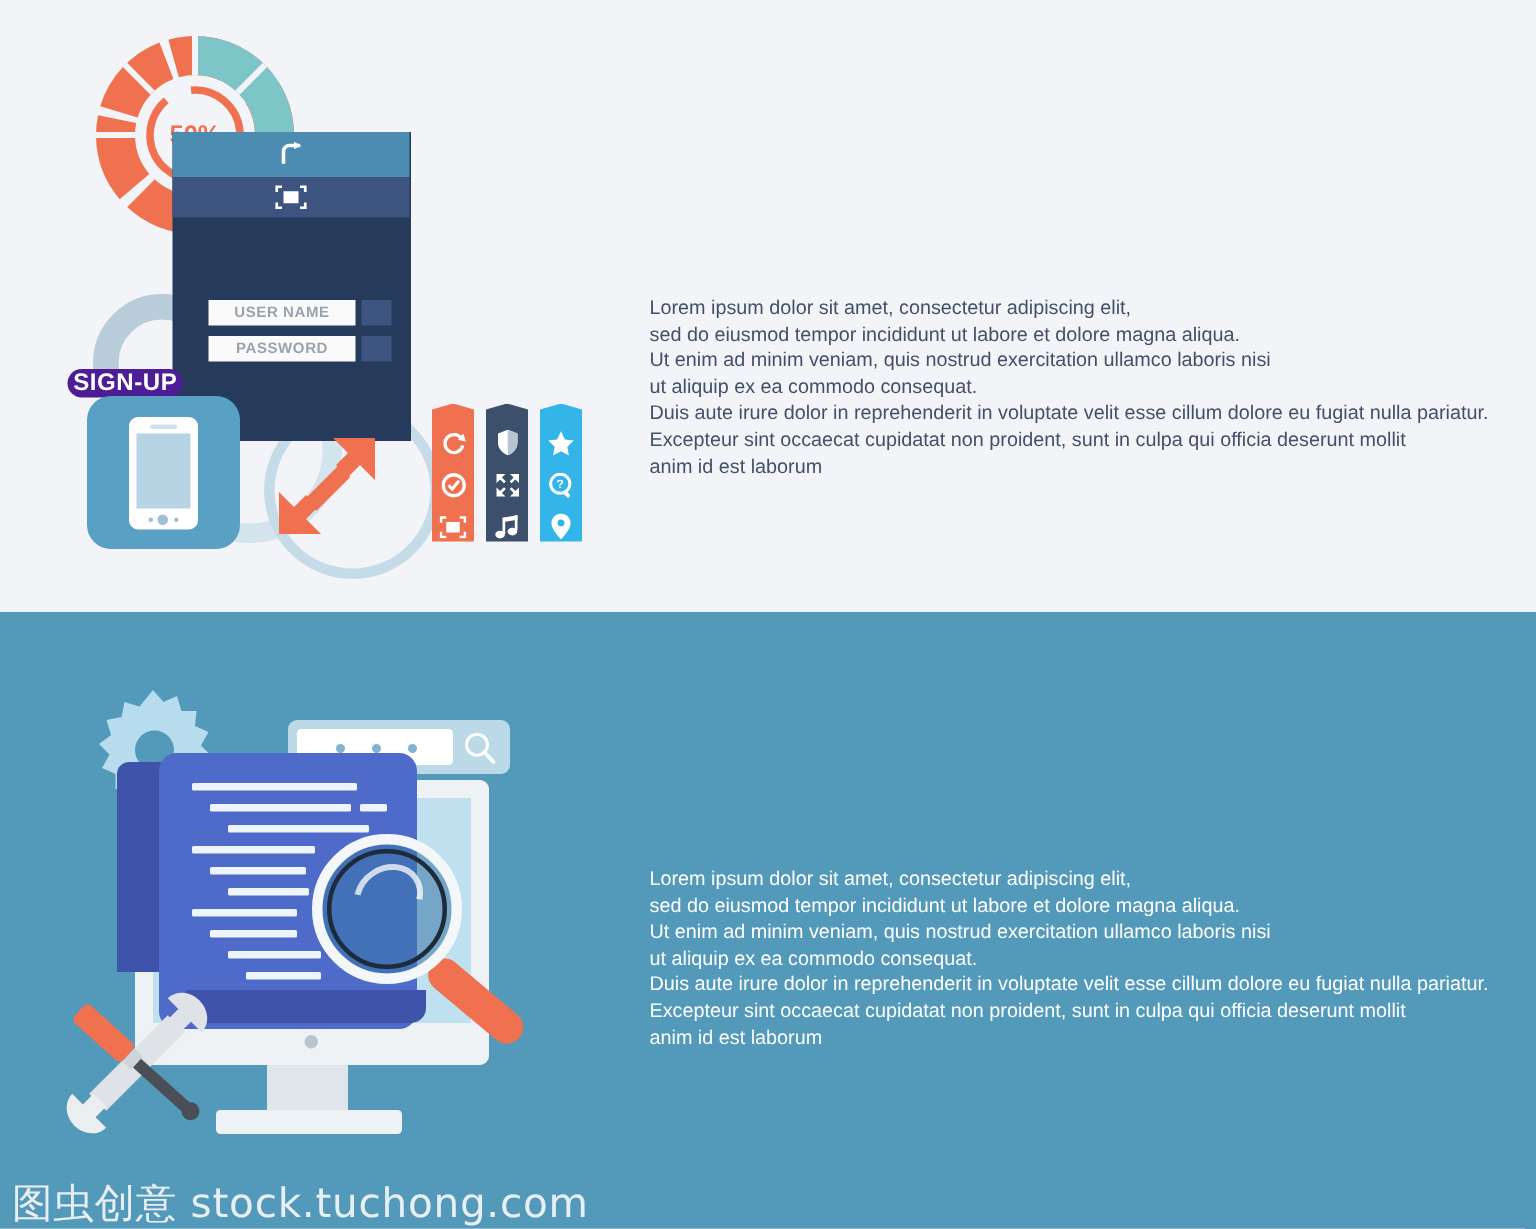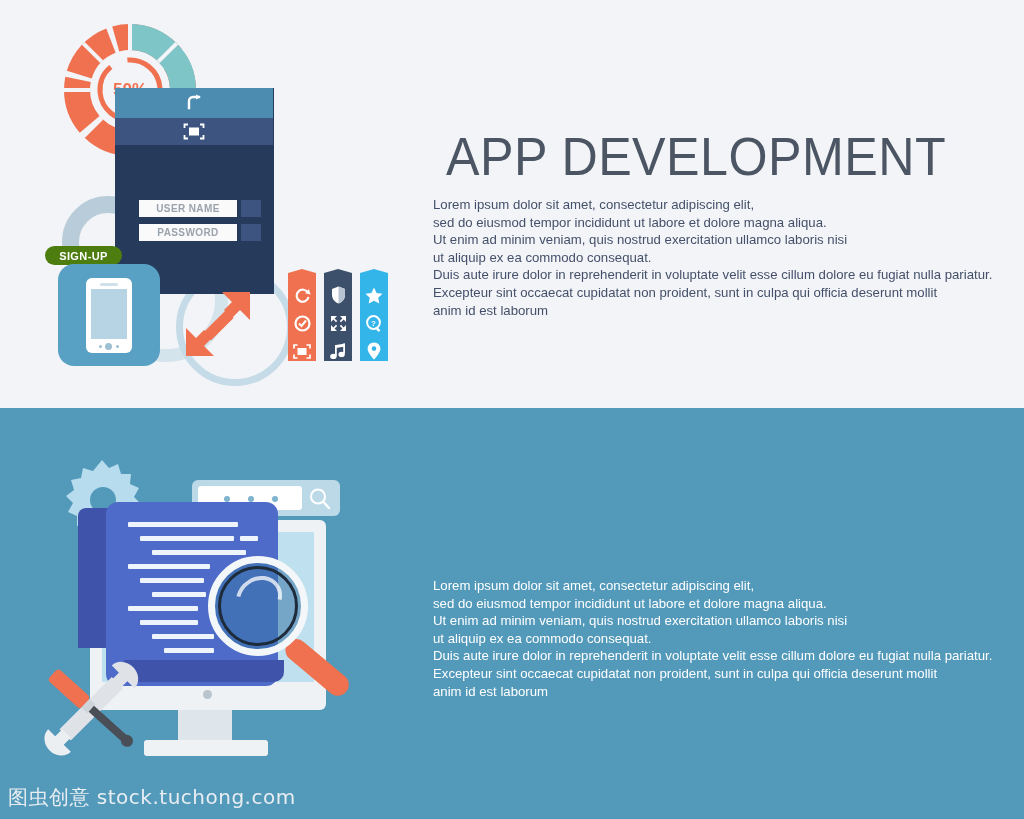--- a/index.html
+++ b/index.html
@@ -81,21 +81,21 @@
   .login-bar2{position:absolute;left:0;top:30px;width:158px;height:27px;background:#3d5480;}
   .login-icon{position:absolute;left:0;width:158px;text-align:center;color:#fff;}
   .field{
     position:absolute;left:24px;width:98px;height:17px;background:#fafafa;
     display:flex;align-items:center;justify-content:center;
     color:#9aa3ad;font-size:10px;font-weight:700;letter-spacing:.4px;
   }
   .field-box{position:absolute;left:126px;width:20px;height:17px;background:#3d5480;}
   .signup{
     position:absolute;left:45px;top:246px;width:77px;height:19px;border-radius:10px;
-    background:#4d7c0f;color:#fff;font-size:11px;font-weight:700;letter-spacing:.4px;
+    background:#4c1d95;color:#fff;font-size:16px;font-weight:700;letter-spacing:.4px;
     display:flex;align-items:center;justify-content:center;
   }
 
   
   .phone-tile{
     position:absolute;left:58px;top:264px;width:102px;height:102px;
     background:#58a1c4;border-radius:16px;
   }
   .phone{
     position:absolute;left:28px;top:14px;width:46px;height:75px;
@@ -168,21 +168,21 @@
   .lens-handle{
     position:absolute;left:288px;top:632px;width:76px;height:22px;
     background:#f0714f;border-radius:11px;transform:rotate(40deg);transform-origin:left center;
   }
 
   .tools{position:absolute;left:32px;top:652px;width:120px;height:112px;}
 
   
   .watermark{
     position:absolute;left:8px;top:784px;
-    color:#e8eef2;font-size:20px;letter-spacing:.5px;
+    color:#e8eef2;font-size:27px;letter-spacing:.5px;
     font-family:"DejaVu Sans", sans-serif;
   }
 </style>
 </head>
 <body>
 
 <div class="stage">
 
   <div class="panel panel-top">
 
@@ -350,23 +350,20 @@
         </div>
         <div class="strip-ic" style="top:70px;height:24px;">
           <svg width="14" height="18" viewBox="0 0 14 18">
               <path d="M7 0.5 C3.4 0.5 0.6 3.3 0.6 6.8 C0.6 11.3 7 17.5 7 17.5 C7 17.5 13.4 11.3 13.4 6.8 C13.4 3.3 10.6 0.5 7 0.5 Z" fill="#fff"></path>
           <circle cx="7" cy="6.6" r="2.3" fill="#34b5ea"></circle>
             </svg>
         </div>
       </div>
     </div>
 
-    <div class="textblock" style="left:446px;top:129px;">
-      <div class="title title-dark">APP DEVELOPMENT</div>
-    </div>
     <div class="textblock body-copy body-dark" style="left:433px;top:196px;">
       <div>Lorem ipsum dolor sit amet, consectetur adipiscing elit,</div>
       <div>sed do eiusmod tempor incididunt ut labore et dolore magna aliqua.</div>
       <div>Ut enim ad minim veniam, quis nostrud exercitation ullamco laboris nisi</div>
       <div>ut aliquip ex ea commodo consequat.</div>
       <div>Duis aute irure dolor in reprehenderit in voluptate velit esse cillum dolore eu fugiat nulla pariatur.</div>
       <div>Excepteur sint occaecat cupidatat non proident, sunt in culpa qui officia deserunt mollit</div>
       <div>anim id est laborum</div>
     </div>
   </div>

